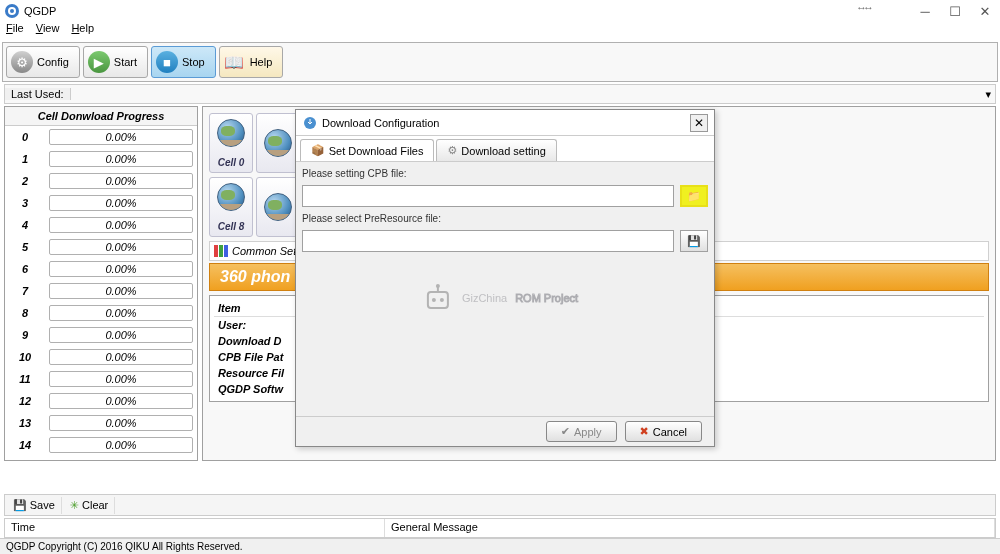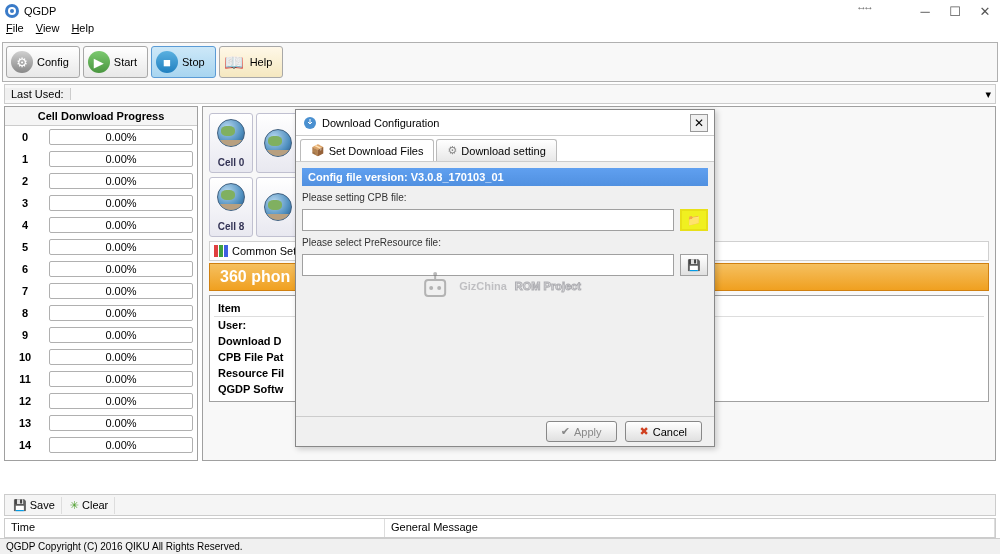--- a/index.html
+++ b/index.html
@@ -21,21 +21,21 @@
     .circ-icon { width: 22px; height: 22px; border-radius: 50%; display: flex; align-items: center; justify-content: center; font-size: 13px; color: #fff; }
     .c-config { background: linear-gradient(#d0d0d0, #888); }
     .c-start { background: linear-gradient(#7bc96f, #4a9640); }
     .c-stop { background: linear-gradient(#5ab0e0, #2080c0); }
     .book-icon { width: 22px; height: 22px; display: flex; align-items: center; justify-content: center; color: #e0a020; font-size: 16px; }
     
     .lastused { height: 20px; margin: 0 4px 2px; display: flex; align-items: center; border: 1px solid #ccc; background: #f8f8f8; }
     .lastused-lbl { padding: 0 6px; border-right: 1px solid #ccc; background: #f0f0f0; }
     .lastused-dd { flex: 1; display: flex; justify-content: flex-end; padding-right: 4px; }
     
-    .main-split { display: flex; margin: 0 4px; height: 355px; }
+    .main-split { display: flex; margin: 0 4px; height: 355px; font-style: italic; }
     
     .progress-panel { width: 194px; border: 1px solid #a0a0a0; background: #fff; display: flex; flex-direction: column; }
     .progress-title { text-align: center; font-weight: bold; padding: 3px; border-bottom: 1px solid #ccc; background: #f5f5f5; }
     .progress-header { display: flex; border-bottom: 1px solid #ccc; }
     .progress-header > div { padding: 3px; font-weight: bold; text-align: center; }
     .ph-cell { width: 40px; border-right: 1px solid #ddd; }
     .ph-prog { flex: 1; }
     .progress-body { flex: 1; overflow: hidden; }
     .progress-row { display: flex; height: 22px; align-items: center; }
     .pr-cell { width: 40px; text-align: center; font-weight: bold; }
@@ -77,21 +77,21 @@
     .field-label { font-size: 10px; color: #333; }
     .file-row { display: flex; align-items: center; gap: 6px; }
     .file-input { flex: 1; height: 22px; border: 1px solid #a0a0a0; background: #fff; }
     .browse-btn { width: 28px; height: 22px; border: 1px solid #a0a0a0; background: linear-gradient(#fff,#e0e0e0); display: flex; align-items: center; justify-content: center; color: #e0a020; }
     .browse-btn.hl { background: #f0f020; border: 2px solid #e8e018; }
     .log-box { flex: 1; border: 1px solid #a0a0a0; background: #fff; padding: 4px; font-size: 10px; color: #555; }
     .modal-footer { height: 30px; border-top: 1px solid #ccc; background: #f0f0f0; display: flex; justify-content: flex-end; align-items: center; gap: 8px; padding: 0 12px; }
     .modal-btn { padding: 3px 14px; border: 1px solid #888; border-radius: 3px; background: linear-gradient(#fff,#e0e0e0); display: flex; align-items: center; gap: 4px; }
     .modal-btn.disabled { color: #888; }
     
-    .watermark { position: absolute; left: 50%; top: 270px; transform: translate(-50%, 0); font-size: 34px; font-weight: bold; color: rgba(100,100,110,0.35); font-family: Georgia, serif; white-space: nowrap; pointer-events: none; z-index: 200; display: flex; align-items: center; gap: 8px; }
+    .watermark { position: absolute; left: 50%; top: 282px; transform: translate(-50%, 0); font-size: 34px; font-weight: normal; color: rgba(100,100,110,0.35); font-family: Georgia, serif; white-space: nowrap; pointer-events: none; z-index: 200; display: flex; align-items: center; gap: 8px; }
     .wm-icon { width: 32px; height: 32px; opacity: 0.5; }
     .watermark .outline { -webkit-text-stroke: 1px rgba(80,80,90,0.4); color: rgba(200,200,210,0.15); }
   </style>
 </head>
 <body>
 
 <div class="titlebar">
   <div class="icon-wrap">
     <svg viewBox="0 0 16 16">
         <circle cx="8" cy="8" r="7" fill="#3a7bc8"></circle>
@@ -309,21 +309,20 @@
     <div class="modal-tab active">
       <span style="color:#f08020">📦</span>
       <span>Set Download Files</span>
     </div>
     <div class="modal-tab">
       <span style="color:#888">⚙</span>
       <span>Download setting</span>
     </div>
   </div>
   <div class="modal-body">
-    <div class="config-version">Config file version: V3.0.8_170103_01</div>
     <div class="field-label">Please setting CPB file:</div>
     <div class="file-row">
       <div class="file-input"></div>
       <div class="browse-btn hl">
           <span>📁</span>
         </div>
     </div>
     <div class="field-label">Please select PreResource file:</div>
     <div class="file-row">
       <div class="file-input"></div>

